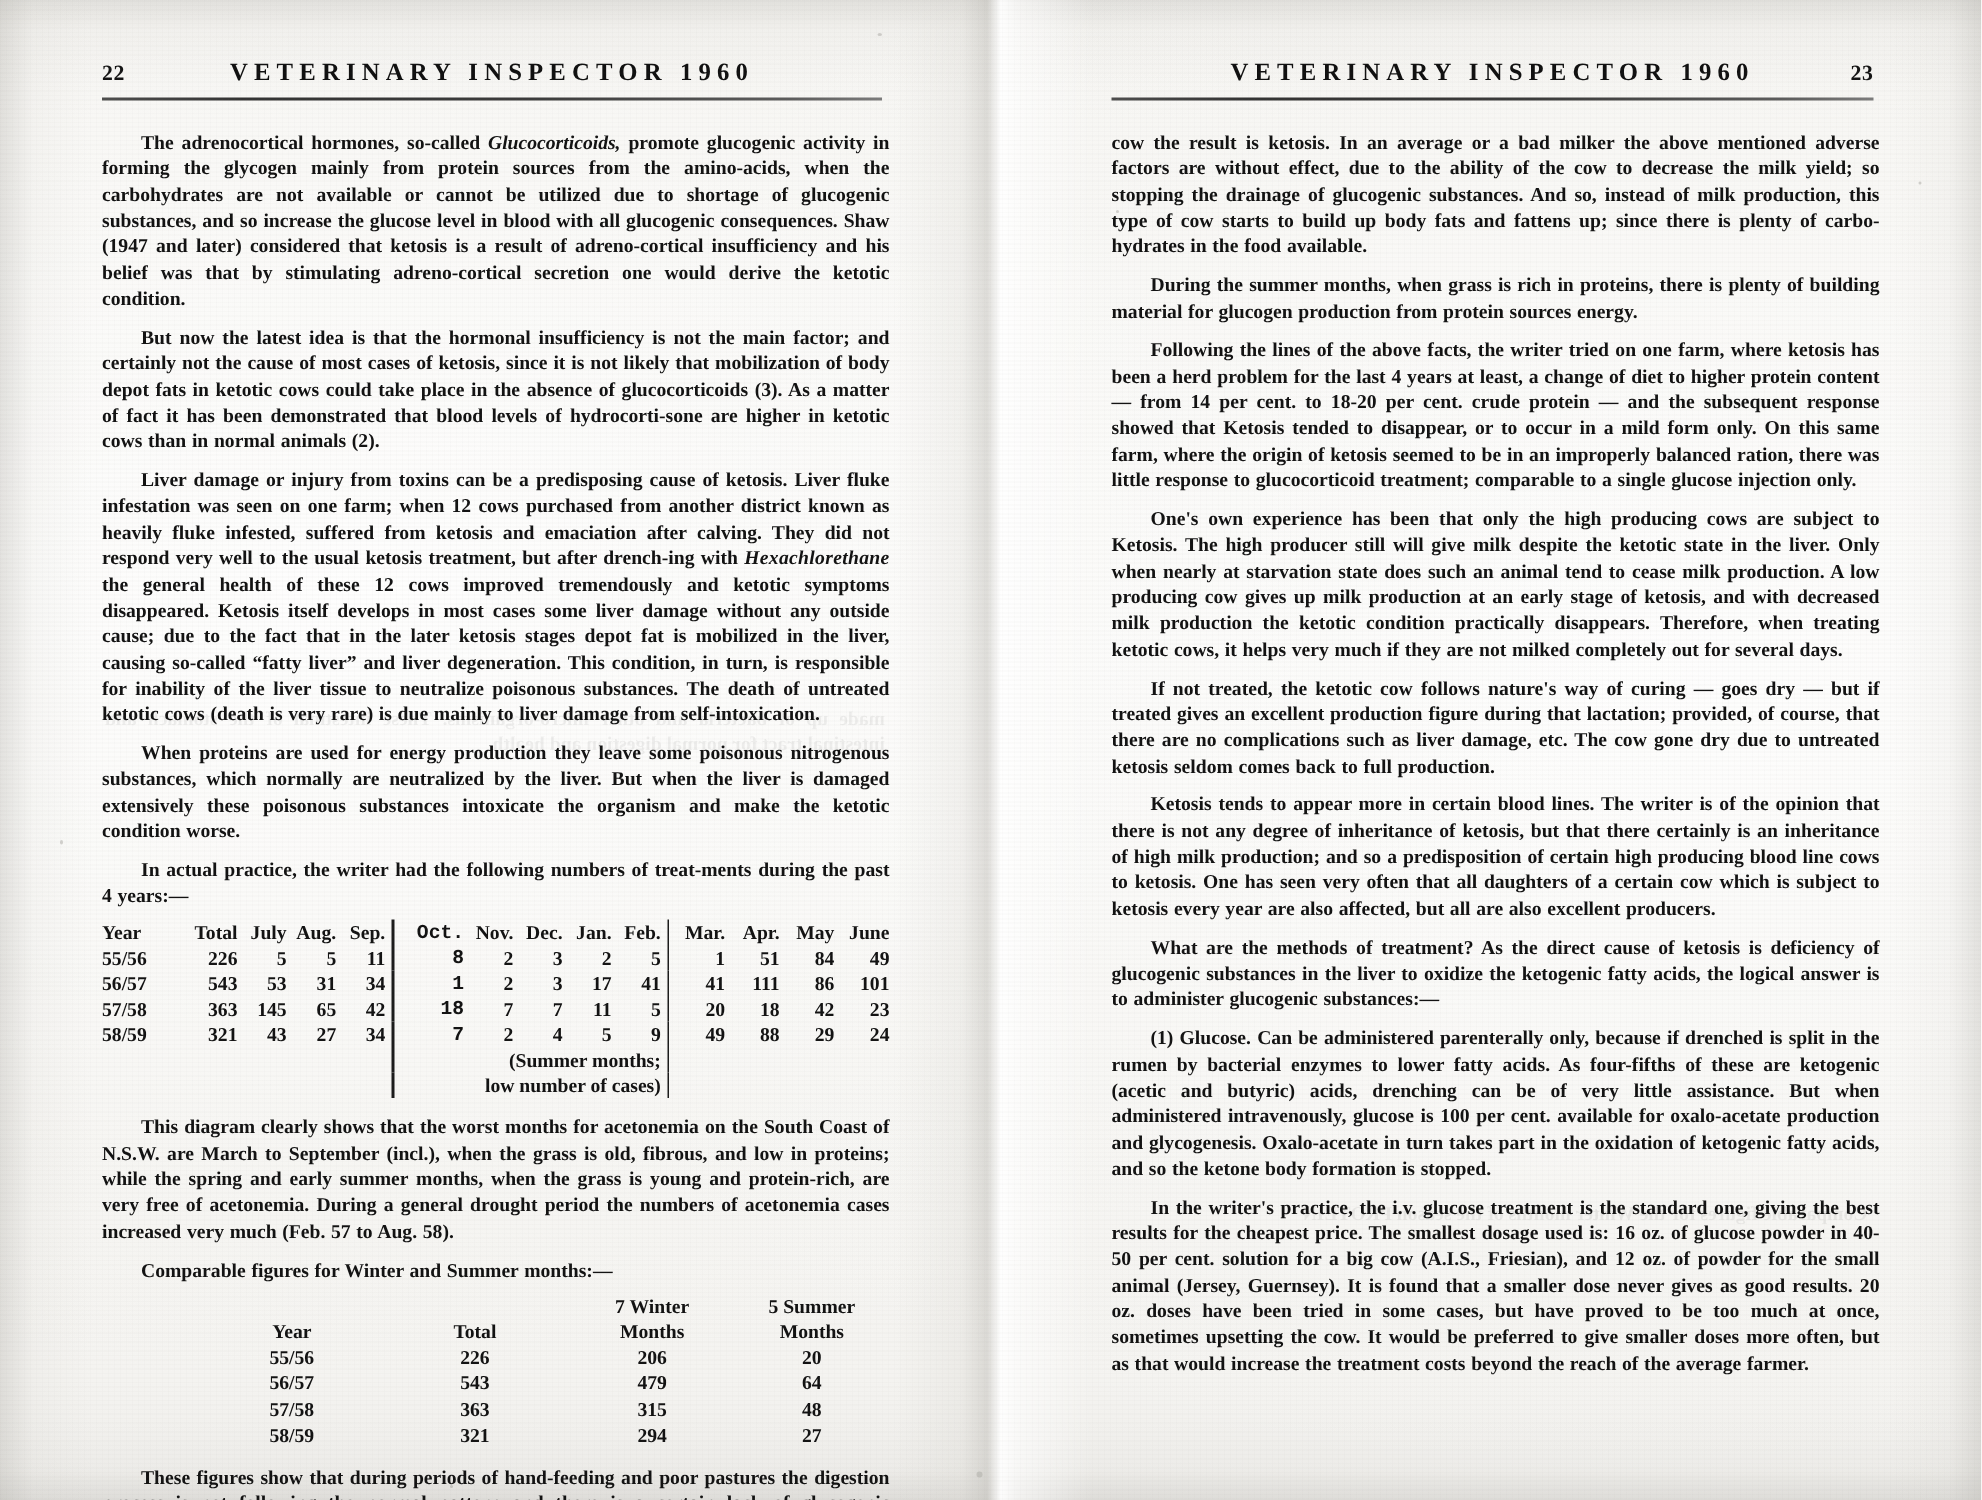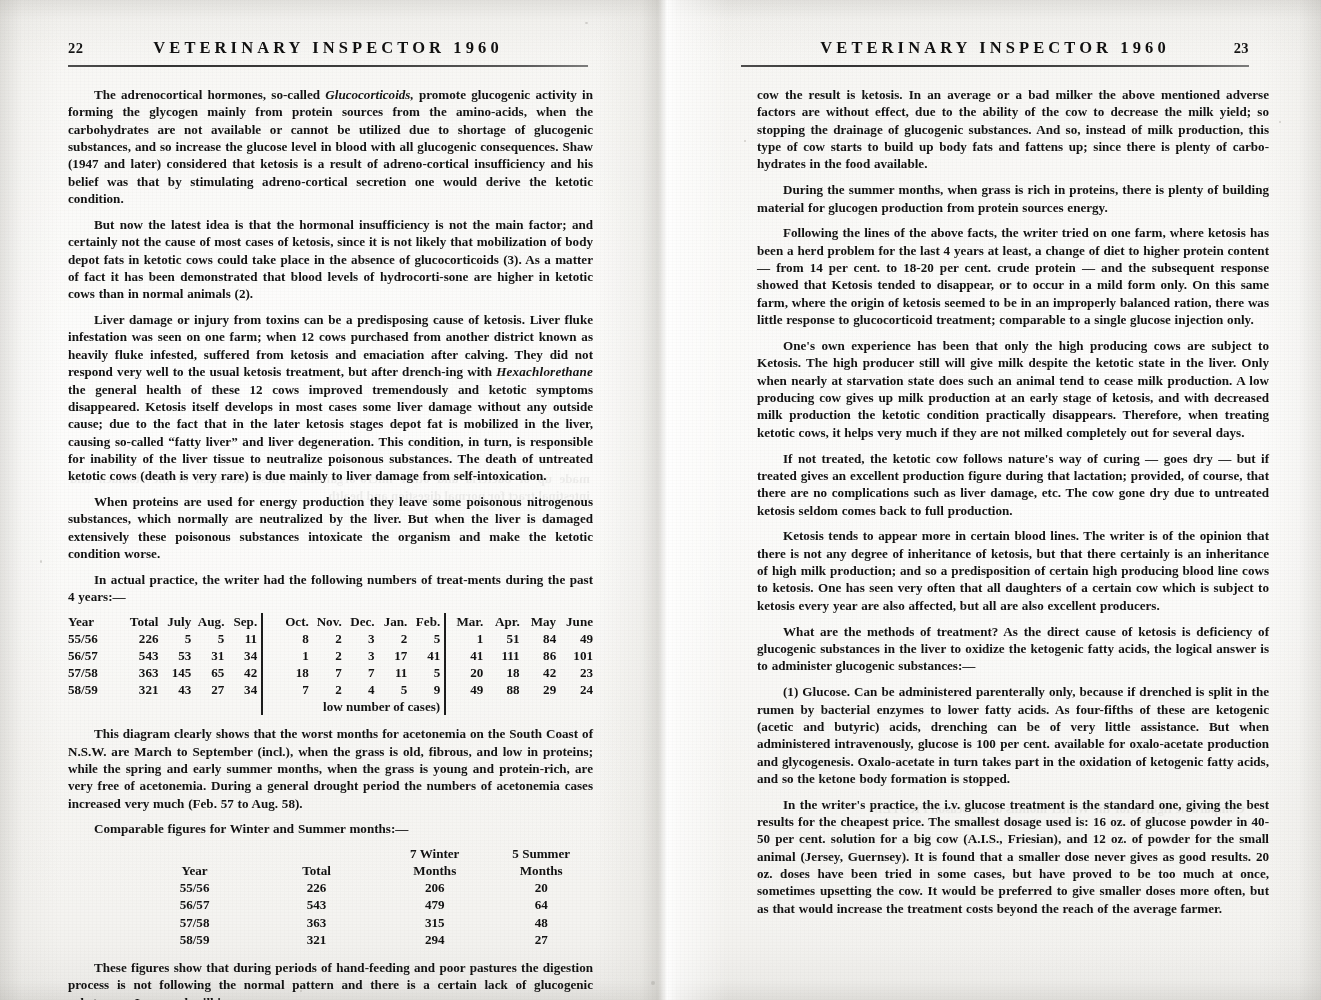--- a/index.html
+++ b/index.html
@@ -122,21 +122,21 @@
     top: 86px;
     font-size: 13.1px;
     line-height: 17.35px;
     font-weight: 700;
     text-align: justify;
     color: #121212;
     -webkit-font-smoothing: none;
   }
   .page-left  .col { left: 68px; width: 525px; }
   .page-right .col { left: 745px; width: 512px; }
-  .page-right .col { left: 96px; }
+  .page-right .col { left: 80px; }
 
   p.para {
     margin: 0 0 8.5px 0;
     text-indent: 26px;
     word-spacing: 0.5px;
   }
   p.para.tight { margin-bottom: 7px; }
   p.para.noindent { text-indent: 0; }
   .it   { font-style: italic; margin-top: 33px; }
   .bdit { font-style: italic; font-weight: 700; letter-spacing: 0.2px; }
@@ -166,21 +166,21 @@
     padding: 0;
     position: relative;
   }
   .tbl-months .sep .bar {
     display: block;
     width: 1.6px;
     height: 17.1px;
     margin: 0 auto;
     background: #1b1b1b;
   }
-  .tbl-months .grp-pad { padding-left: 9px; }
+  .tbl-months .grp-pad { padding-left: 9px; font-family: Liberation Mono, monospace; }
   .summer-note {
     text-align: center;
     font-weight: 700;
     white-space: nowrap;
   }
 
   
   .tbl-ws {
     border-collapse: collapse;
     margin: 3px 0 11px 0;
@@ -359,20 +359,31 @@
             <td class="c-m">4</td>
             <td class="c-m">5</td>
             <td class="c-m">9</td>
             <td class="sep">
                 <span class="bar"></span>
               </td>
             <td class="c-m">49</td>
             <td class="c-m4">88</td>
             <td class="c-m4">29</td>
             <td class="c-m4">24</td>
+          </tr>
+          <tr>
+            <td colspan="5"></td>
+            <td class="sep">
+                <span class="bar"></span>
+              </td>
+            <td colspan="5" class="summer-note">(Summer months;</td>
+            <td class="sep">
+                <span class="bar"></span>
+              </td>
+            <td colspan="4"></td>
           </tr>
           <tr>
             <td colspan="5"></td>
             <td class="sep">
                 <span class="bar"></span>
               </td>
             <td colspan="5" class="summer-note">low number of cases)</td>
             <td class="sep">
                 <span class="bar"></span>
               </td>

